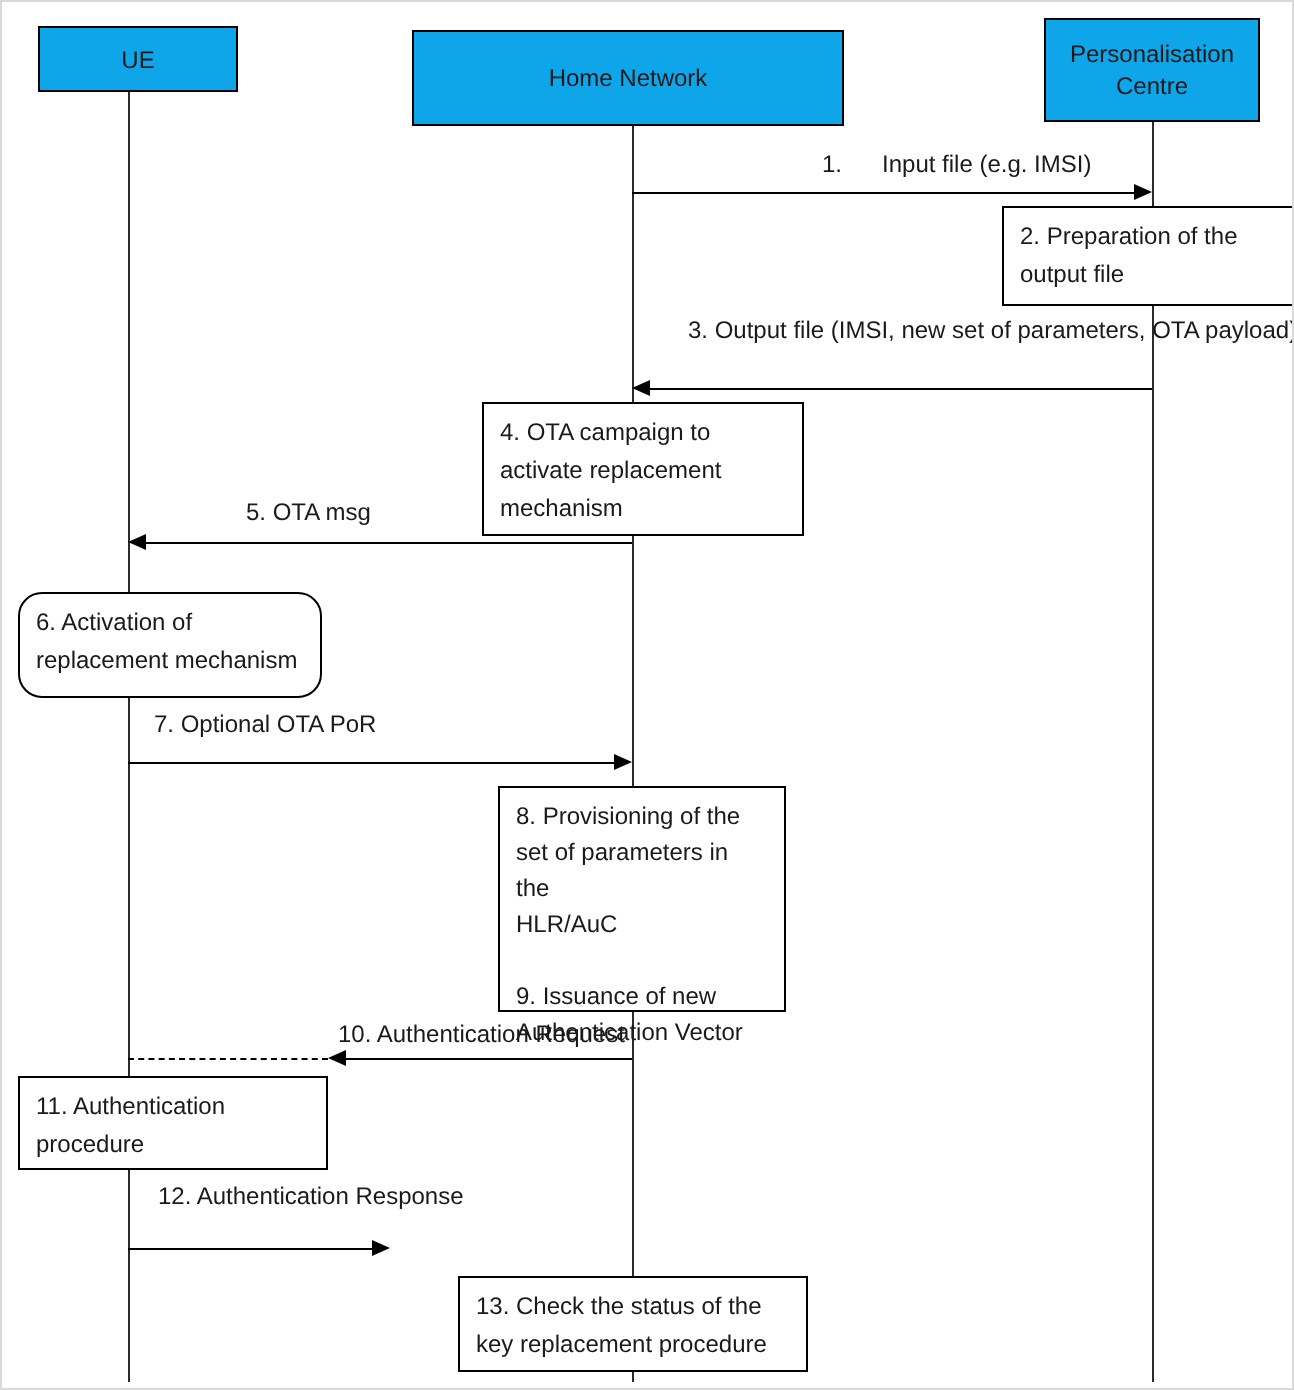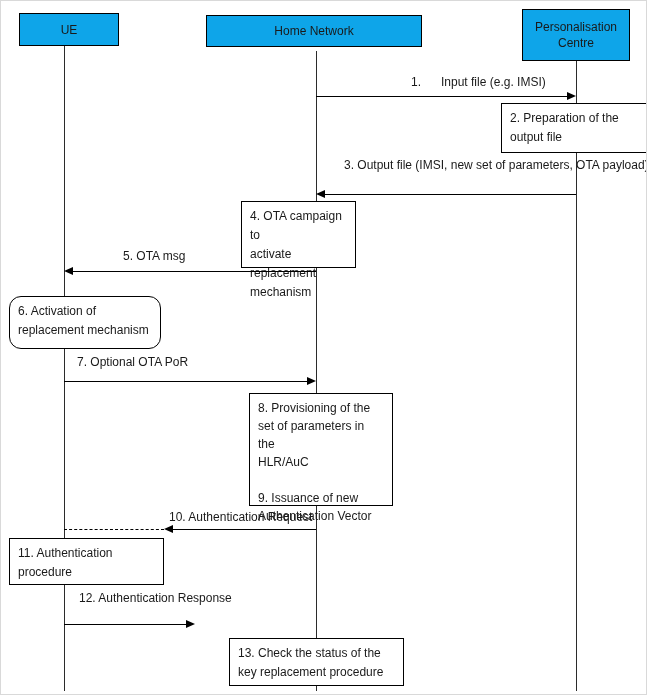--- a/index.html
+++ b/index.html
@@ -81,40 +81,40 @@
 
 <div class="canvas">
 
   <div class="lifeline" style="left:63px;  top:45px; height:645px;"></div>
   <div class="lifeline" style="left:315px; top:50px; height:640px;"></div>
   <div class="lifeline" style="left:575px; top:60px; height:630px;"></div>
 
   <div class="actor-box" style="left:18px;  top:12px; width:100px; height:33px;">
     <span>UE</span>
   </div>
-  <div class="actor-box" style="left:205px; top:14px; width:216px; height:32px;">
+  <div class="actor-box" style="left:205px; top:14px; width:216px; height:48px;">
     <span>Home Network</span>
   </div>
   <div class="actor-box" style="left:521px; top:8px; width:108px; height:52px;">
     <span>Personalisation
 Centre</span>
   </div>
 
   <div class="msg-label" style="left:410px; top:74px;">1.      Input file (e.g. IMSI)</div>
   <div class="msg-line" style="left:315px; top:95px; width:252px;"></div>
   <div class="ah ah-right" style="left:566px; top:91px;"></div>
 
   <div class="proc-box" style="left:500px; top:102px; width:161px; height:50px;">2. Preparation of the
 output file</div>
 
   <div class="msg-label" style="left:343px; top:157px;">3. Output file (IMSI, new set of parameters, OTA payload)</div>
   <div class="msg-line" style="left:324px; top:193px; width:251px;"></div>
   <div class="ah ah-left" style="left:315px; top:189px;"></div>
 
-  <div class="proc-box" style="left:240px; top:200px; width:115px; height:67px;">4. OTA campaign to
+  <div class="proc-box" style="left:240px; top:200px; width:161px; height:67px;">4. OTA campaign to
 activate replacement
 mechanism</div>
 
   <div class="msg-label" style="left:90px; top:248px;margin-left:32px;">5. OTA msg</div>
   <div class="msg-line" style="left:72px; top:270px; width:243px;"></div>
   <div class="ah ah-left" style="left:63px; top:266px;"></div>
 
   <div class="proc-box" style="left:8px; top:295px; width:152px; height:53px;border-radius:12px;">6. Activation of
 replacement mechanism</div>
 

